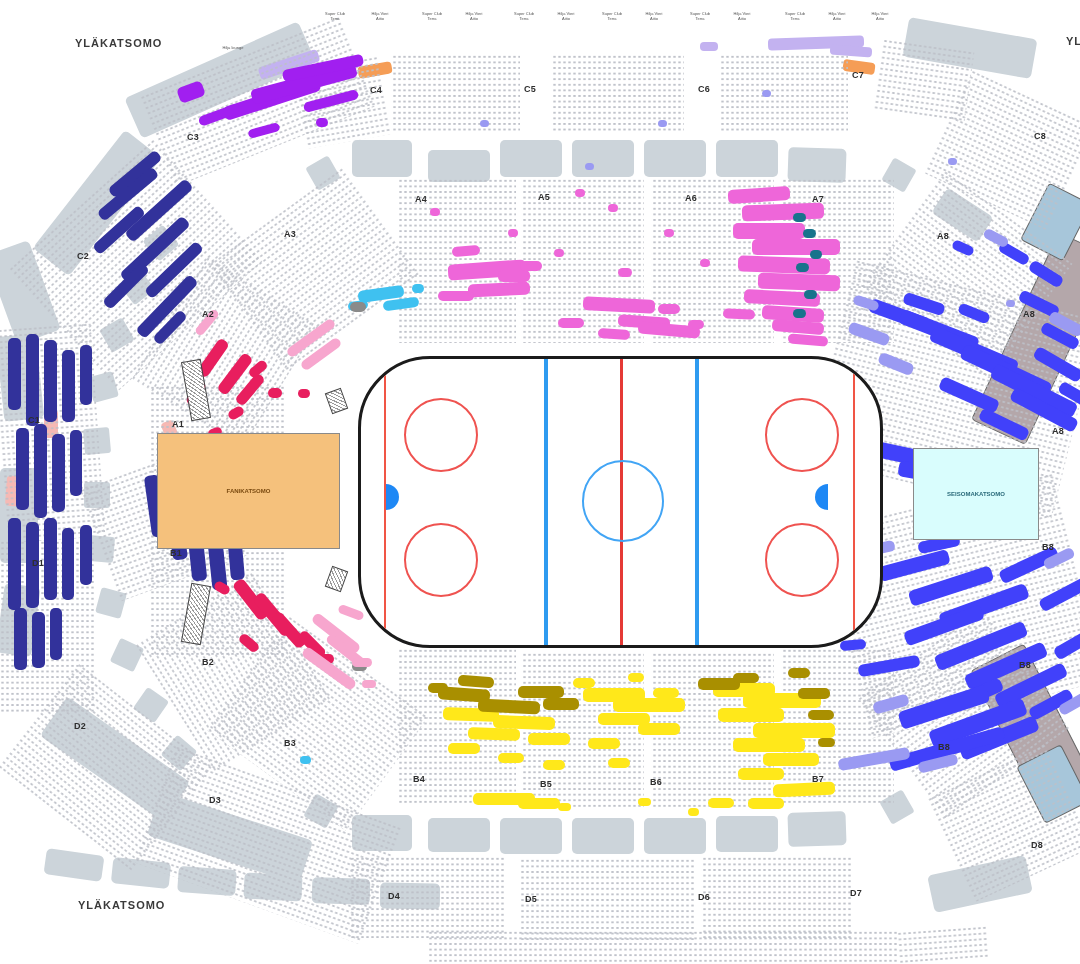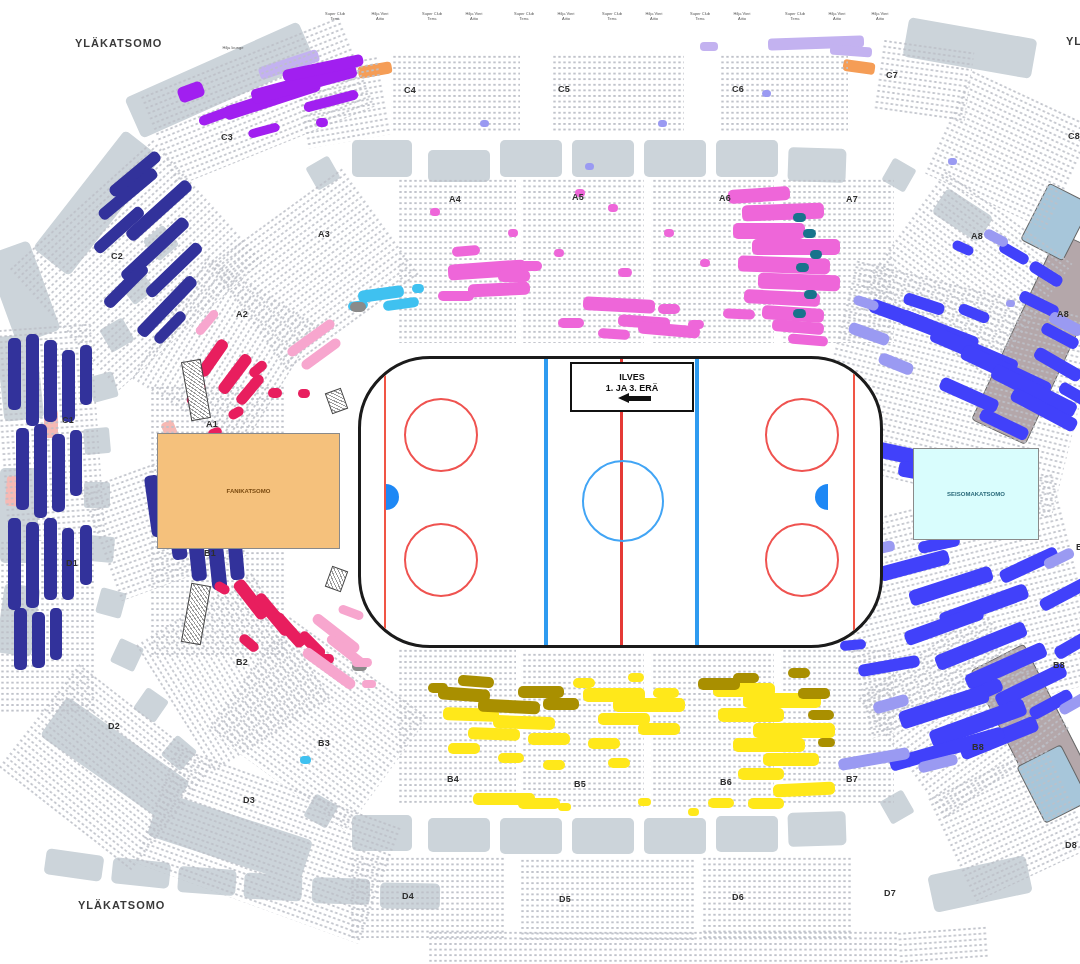--- a/index.html
+++ b/index.html
@@ -5,21 +5,21 @@
   html,body{margin:0;padding:0;background:#fff;}
   #arena{position:relative;width:1080px;height:964px;background:#fff;overflow:hidden;
          font-family:"Liberation Sans", sans-serif;}
   .slab{position:absolute;background:#ccd4da;border-radius:5px;}
   .diamond{position:absolute;width:26px;height:26px;background:#ccd4da;border-radius:3px;}
   .band{position:absolute;border-radius:4px;}
   .seats{position:absolute;background-image:radial-gradient(circle,#bdc0c8 1px,rgba(0,0,0,0) 1.35px);
          background-size:5px 5.6px;opacity:.95;}
   .pill{position:absolute;border-radius:5px;}
   .badge{position:absolute;font-size:9px;font-weight:bold;color:#2e2e2e;transform:translate(-50%,-50%);
-         letter-spacing:.3px;margin-left:34px;}
+         letter-spacing:.3px;}
   .suite{position:absolute;font-size:4px;line-height:4.5px;color:#555;text-align:center;
          transform:translate(-50%,0);white-space:nowrap;}
   .ylk{position:absolute;font-size:11px;font-weight:bold;color:#3a3a3a;letter-spacing:1px;}
   .rink{position:absolute;left:358px;top:356px;width:519px;height:286px;background:#fff;
         border:3px solid #1b1b1b;border-radius:72px;overflow:hidden;z-index:5;}
   .vline{position:absolute;top:0;bottom:0;}
   .circle{position:absolute;border-radius:50%;}
   .crease{position:absolute;width:13px;height:26px;background:#1e88f5;}
   .infobox{position:absolute;left:570px;top:362px;width:120px;height:46px;background:#fff;
            border:2.5px solid #111;z-index:6;display:flex;flex-direction:column;align-items:center;
@@ -364,38 +364,38 @@
       <div class="badge" style="left: 544px; top: 197px; z-index: 3;">A5</div>
       <div class="badge" style="left: 691px; top: 198px; z-index: 3;">A6</div>
       <div class="badge" style="left: 818px; top: 199px; z-index: 3;">A7</div>
       <div class="badge" style="left: 943px; top: 236px; z-index: 3;">A8</div>
       <div class="badge" style="left: 1029px; top: 314px; z-index: 3;">A8</div>
       <div class="badge" style="left: 1058px; top: 431px; z-index: 3;">A8</div>
       <div class="badge" style="left: 1048px; top: 547px; z-index: 3;">B8</div>
       <div class="badge" style="left: 1025px; top: 665px; z-index: 3;">B8</div>
       <div class="badge" style="left: 944px; top: 747px; z-index: 3;">B8</div>
       <div class="badge" style="left: 818px; top: 779px; z-index: 3;">B7</div>
-      <div class="badge" style="left: 692px; top: 782px; z-index: 3; text-align: center;">B6</div>
+      <div class="badge" style="left: 656px; top: 782px; z-index: 3; text-align: center;">B6</div>
       <div class="badge" style="left: 546px; top: 784px; z-index: 3;">B5</div>
       <div class="badge" style="left: 419px; top: 779px; z-index: 3;">B4</div>
       <div class="badge" style="left: 290px; top: 743px; z-index: 3;">B3</div>
       <div class="badge" style="left: 208px; top: 662px; z-index: 3;">B2</div>
       <div class="badge" style="left: 176px; top: 553px; z-index: 3;">B1</div>
       <div class="badge" style="left: 34px; top: 420px; z-index: 3;">C1</div>
       <div class="badge" style="left: 83px; top: 256px; z-index: 3;">C2</div>
       <div class="badge" style="left: 193px; top: 137px; z-index: 3;">C3</div>
       <div class="badge" style="left: 376px; top: 90px; z-index: 3;">C4</div>
       <div class="badge" style="left: 530px; top: 89px; z-index: 3;">C5</div>
       <div class="badge" style="left: 704px; top: 89px; z-index: 3;">C6</div>
       <div class="badge" style="left: 858px; top: 75px; z-index: 3;">C7</div>
       <div class="badge" style="left: 1040px; top: 136px; z-index: 3;">C8</div>
       <div class="badge" style="left: 38px; top: 563px; z-index: 3;">D1</div>
       <div class="badge" style="left: 80px; top: 726px; z-index: 3;">D2</div>
       <div class="badge" style="left: 215px; top: 800px; z-index: 3;">D3</div>
-      <div class="badge" style="left: 364px; top: 896px; z-index: 3; padding-left: 20px;">D4</div>
+      <div class="badge" style="left: 384px; top: 896px; z-index: 3; padding-left: 20px;">D4</div>
       <div class="badge" style="left: 531px; top: 899px; z-index: 3;">D5</div>
       <div class="badge" style="left: 704px; top: 897px; z-index: 3;">D6</div>
       <div class="badge" style="left: 856px; top: 893px; z-index: 3;">D7</div>
       <div class="badge" style="left: 1037px; top: 845px; z-index: 3;">D8</div>
       <div class="suite" style="left: 335px; top: 12px;">
         <div>Super Club</div>
         <div>Terra</div>
       </div>
       <div class="suite" style="left: 380px; top: 12px;">
         <div>Hilja Vieri</div>
@@ -466,23 +466,15 @@
     <div class="vline" style="left:259px;width:3px;background:#e53935;"></div>
     <div class="circle" style="left:221px;top:101px;width:78px;height:78px;border:2.5px solid #42a5f5;"></div>
     <div class="circle" style="left:43px;top:39px;width:70px;height:70px;border:2.5px solid #ef5350;"></div>
     <div class="circle" style="left:43px;top:164px;width:70px;height:70px;border:2.5px solid #ef5350;"></div>
     <div class="circle" style="left:404px;top:39px;width:70px;height:70px;border:2.5px solid #ef5350;"></div>
     <div class="circle" style="left:404px;top:164px;width:70px;height:70px;border:2.5px solid #ef5350;"></div>
     <div class="crease" style="left:25px;top:125px;border-radius:0 26px 26px 0;"></div>
     <div class="crease" style="left:454px;top:125px;border-radius:26px 0 0 26px;"></div>
   </div>
 
-  <div class="infobox">
-    <div class="t">ILVES</div>
-    <div class="t">1. JA 3. ERÄ</div>
-    <div class="arrowwrap">
-      <div class="arrowhead"></div>
-        <div class="arrowshaft"></div>
-    </div>
-  </div>
 
 
 </div>
 
 </body></html>

